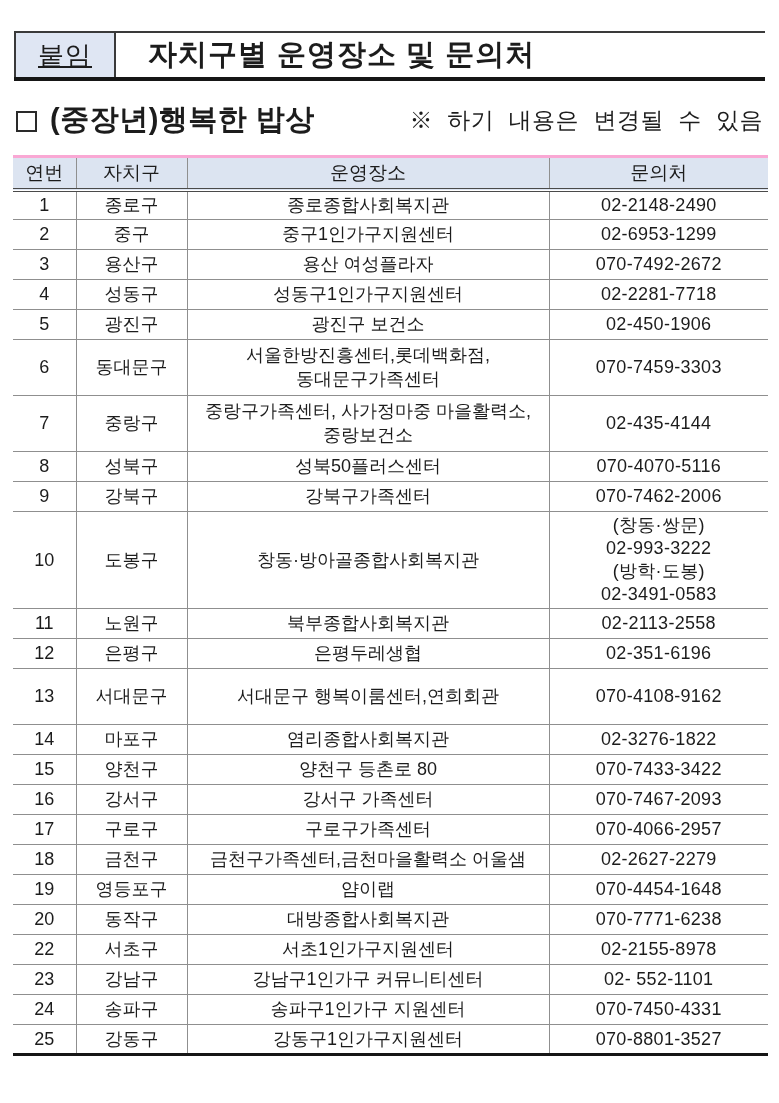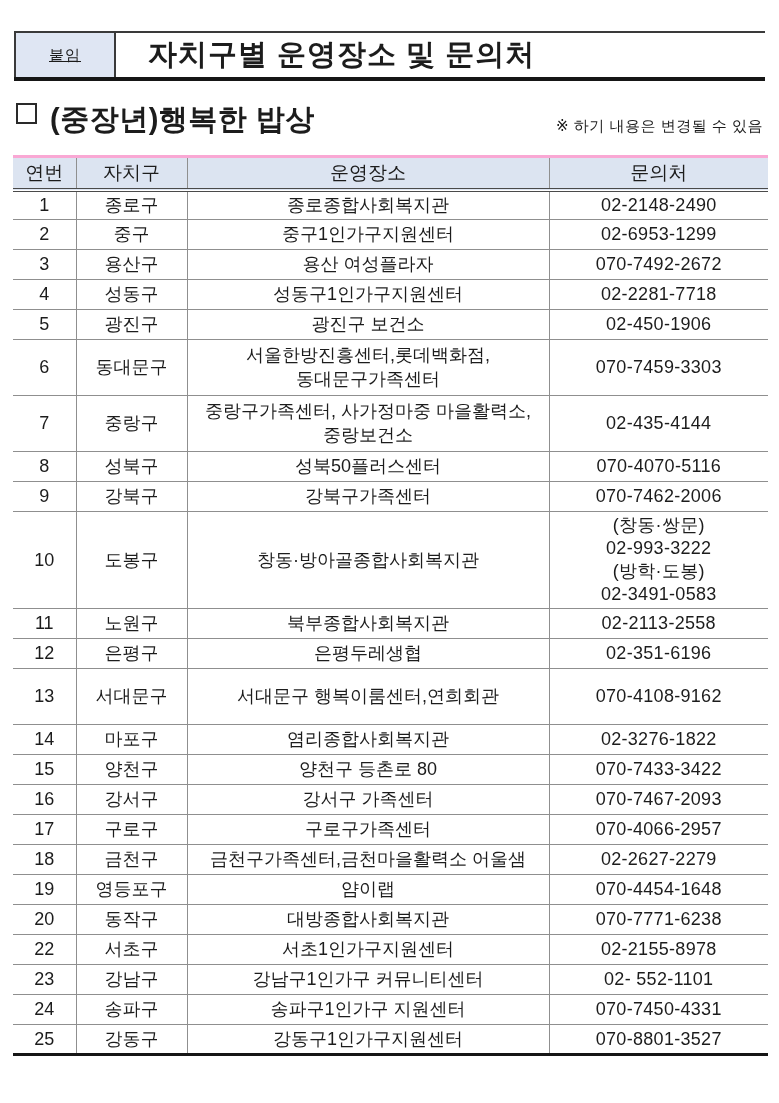--- a/index.html
+++ b/index.html
@@ -25,42 +25,42 @@
     width:751px;height:50px;
     border-top:2px solid #3a3a3a;
     border-bottom:4px solid #161616;
   }
   .strip .label-cell{
     width:102px;flex:0 0 102px;
     background:var(--label-bg);
     border-left:2px solid #3a3a3a;
     border-right:2px solid #3a3a3a;
     display:flex;align-items:center;justify-content:center;
-    font-size:15px;letter-spacing:1px;text-decoration:underline;
+    font-size:26px;letter-spacing:1px;text-decoration:underline;
   }
   .strip .title-cell{
     flex:1;display:flex;align-items:center;
     padding-left:32px;
     font-size:29px;font-weight:bold;letter-spacing:1px;
   }
 
   
   .section-row{
     margin-top:19px;
     display:flex;justify-content:space-between;align-items:flex-end;
     width:751px;padding:0 2px;
   }
-  .section-left{display:flex;}
+  .section-left{display:flex;align-items:center;}
   .checkbox-square{
     display:inline-block;width:21px;height:21px;
     border:2px solid #2a2a2a;background:#fff;
     margin-right:13px;margin-top:3px;
   }
   .section-heading{font-size:29px;font-weight:bold;letter-spacing:.5px;}
-  .section-note{font-size:15px;padding-bottom:4px;letter-spacing:.5px;}
+  .section-note{font-size:23px;padding-bottom:4px;letter-spacing:.5px;font-family:Liberation Mono, monospace;}
 
   
   table{
     margin-top:15px;margin-left:-1px;
     width:755px;table-layout:fixed;border-collapse:collapse;
     border-top:3px solid #f9a8d4;
     border-bottom:3px solid #161616;
   }
   col.c-no{width:63px;}
   col.c-district{width:111px;}

